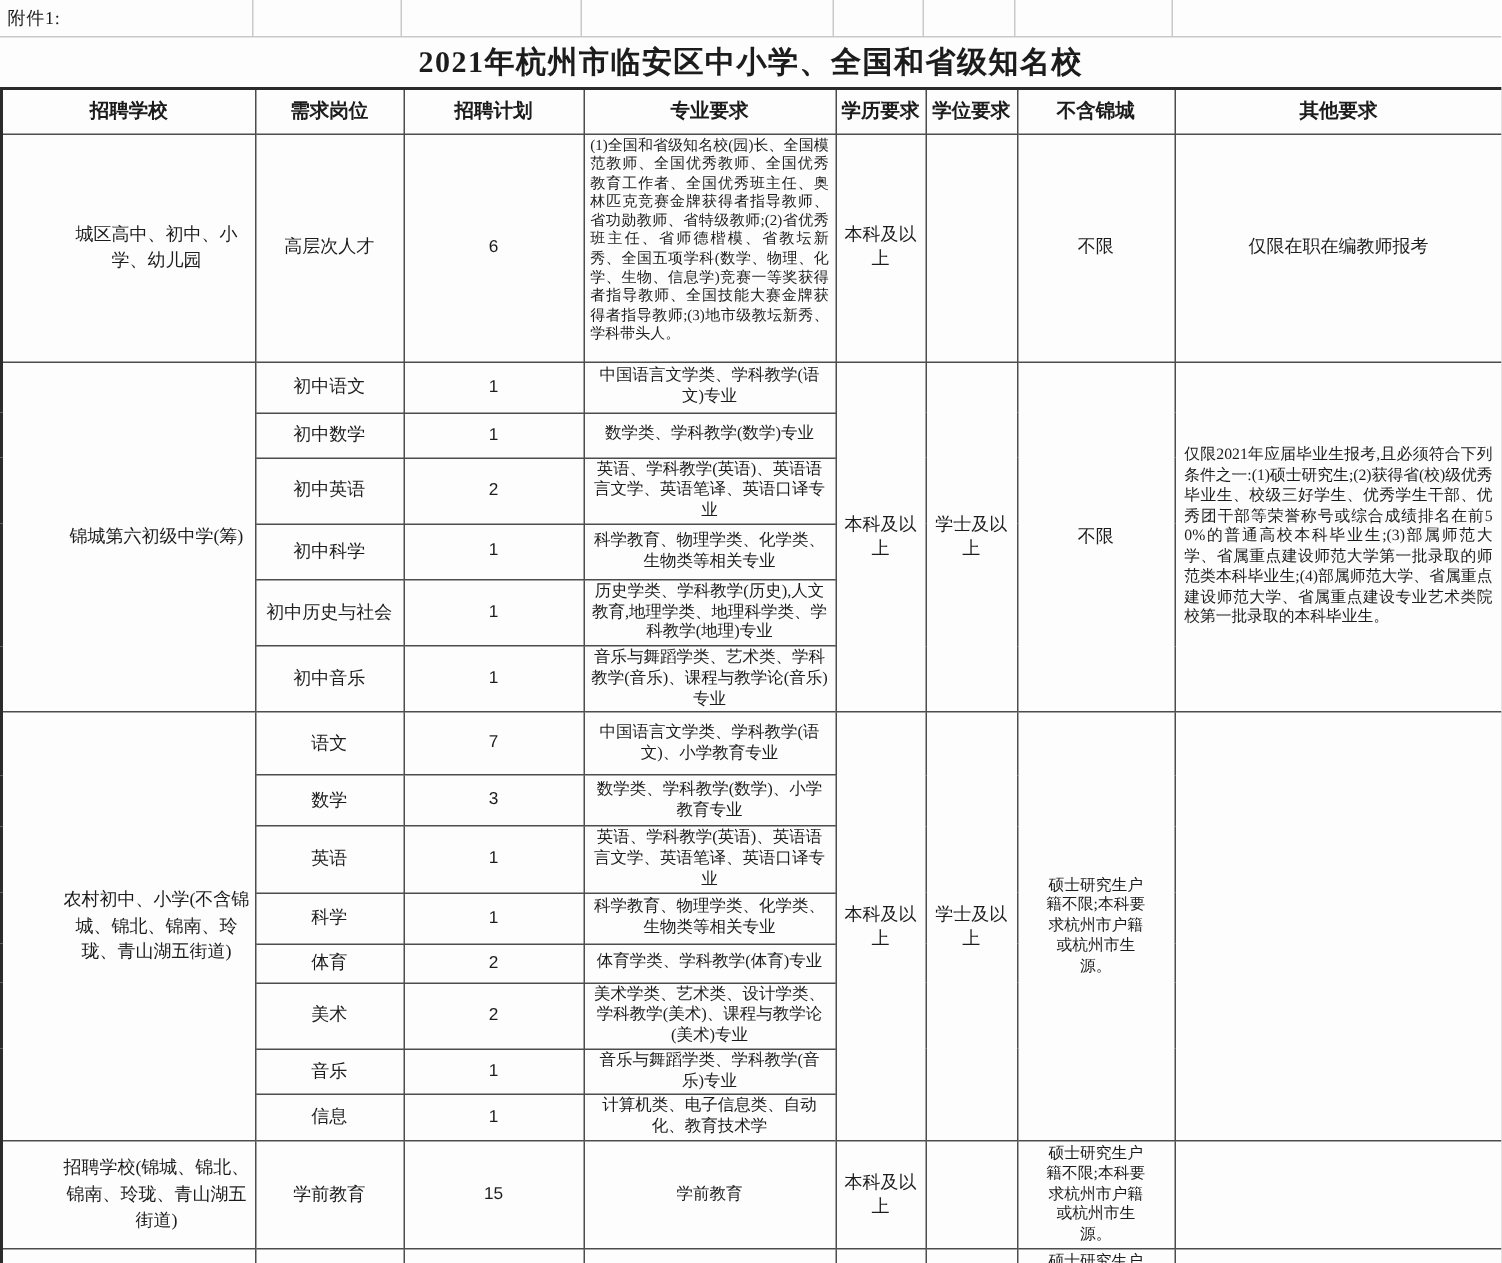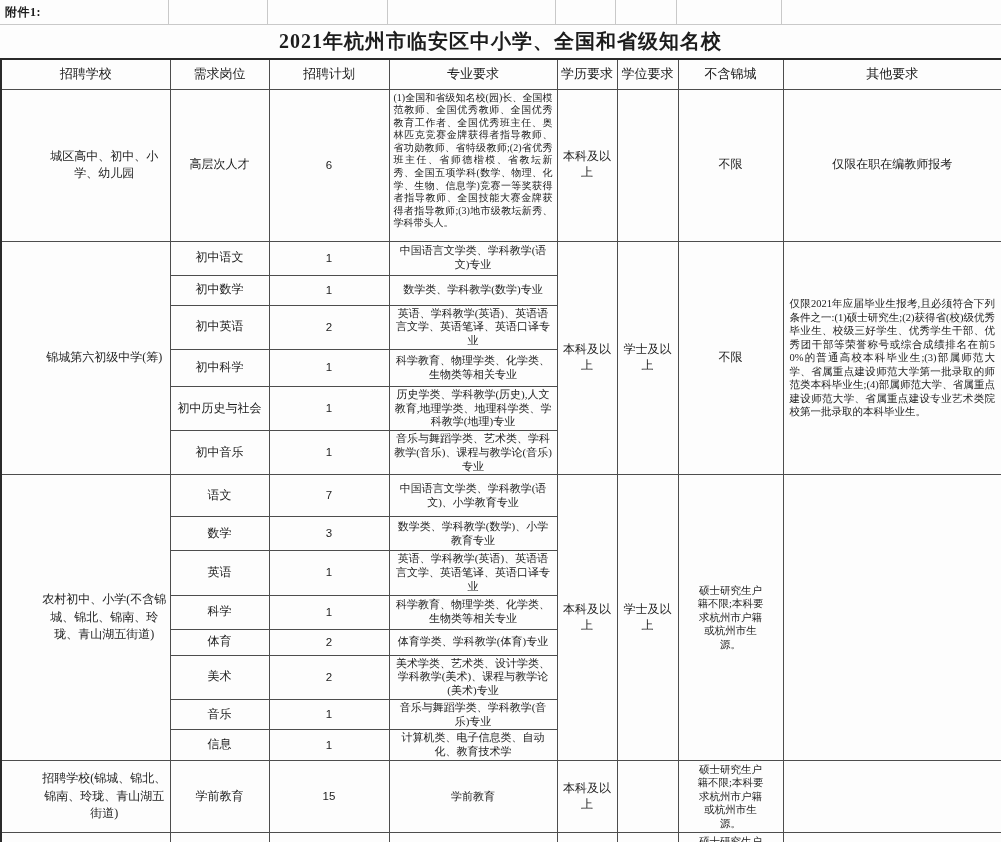--- a/index.html
+++ b/index.html
@@ -7,34 +7,34 @@
     width:1001px;height:842px;background:#ffffff;color:#1c1c1c;
     font-family:"Liberation Serif","DejaVu Serif",serif;
     -webkit-font-smoothing:antialiased;
   }
   .doc{width:1001px;height:842px;box-sizing:border-box;overflow:hidden;background:#fdfdfd;}
 
   
   .topstrip{display:flex;height:25px;border-bottom:1px solid #c9c9c9;box-sizing:border-box;}
   .ts-cell{box-sizing:border-box;height:100%;border-right:1px solid #c9c9c9;display:flex;align-items:center;}
   .ts-cell:last-child{border-right:none;}
-  .ts-label{font-weight:bold;font-size:12px;padding-left:5px;letter-spacing:.5px;}
+  .ts-label{font-weight:normal;font-size:12px;padding-left:5px;letter-spacing:.5px;}
 
   .titlerow{
     height:33px;display:flex;align-items:center;justify-content:center;
     font-size:20px;font-weight:bold;letter-spacing:1px;
   }
 
   table{border-collapse:collapse;table-layout:fixed;width:1001px;border:2px solid #2b2b2b;}
   td,th{
     border:1px solid #4d4d4d;text-align:center;vertical-align:middle;
     padding:1px 3px;font-size:12px;overflow:hidden;box-sizing:border-box;
     word-break:break-all;line-height:1.3;
   }
-  th{font-weight:normal;font-size:13px;padding:4px 2px;}
+  th{font-weight:bold;font-size:13px;padding:4px 2px;}
   thead tr{border-bottom:1.5px solid #2b2b2b;}
 
   .major{font-size:11px;line-height:1.25;padding:1px 4px;}
   .bigblock{
     text-align:justify;text-align-last:left;font-size:10px;line-height:12.6px;
     vertical-align:top;padding:2px 4px;
   }
   .otherlong{
     text-align:justify;text-align-last:left;font-size:10.5px;line-height:13.5px;
     padding:2px 6px;

